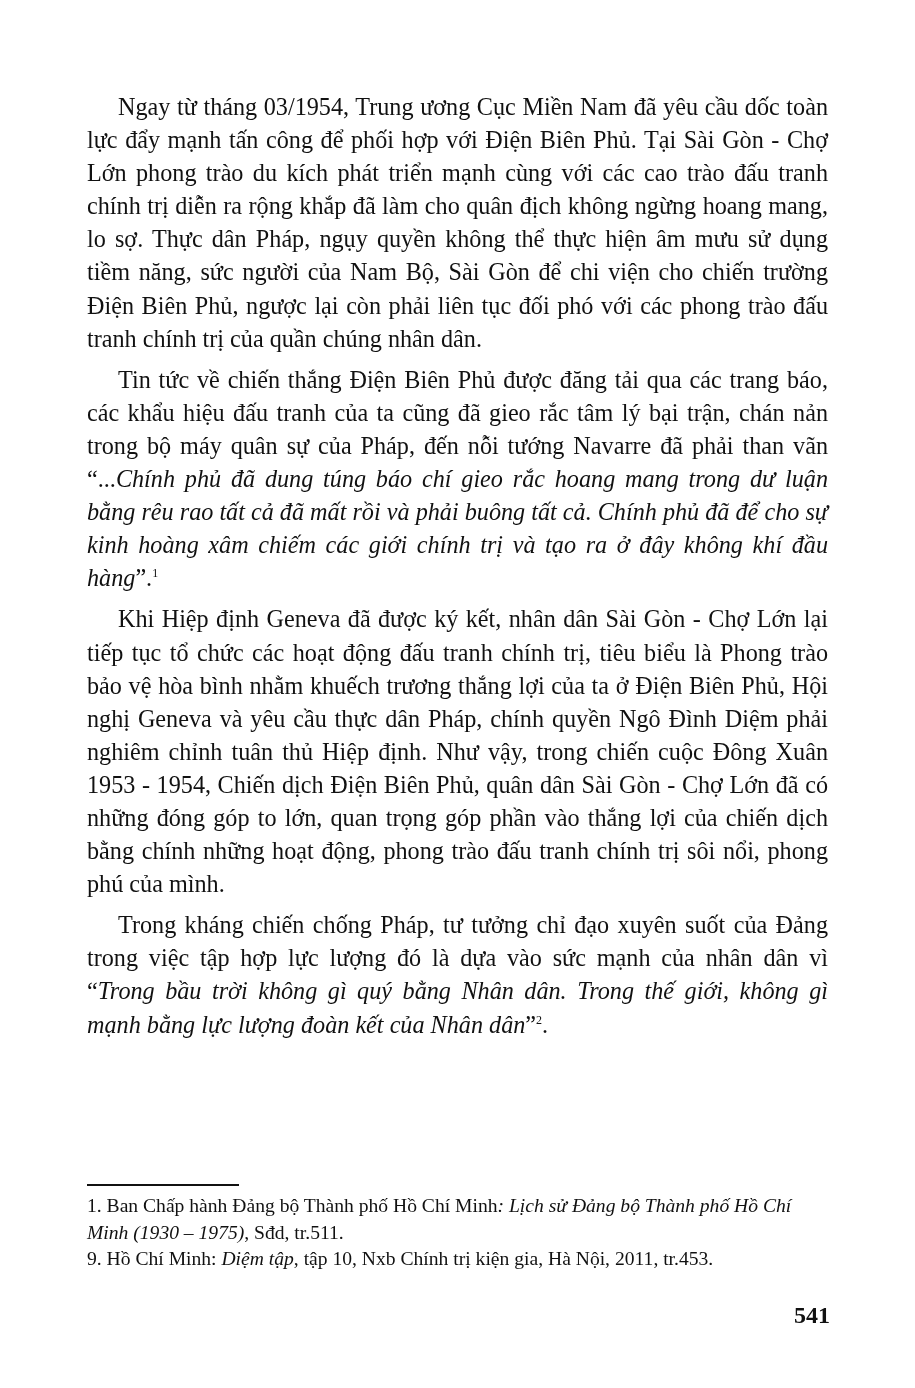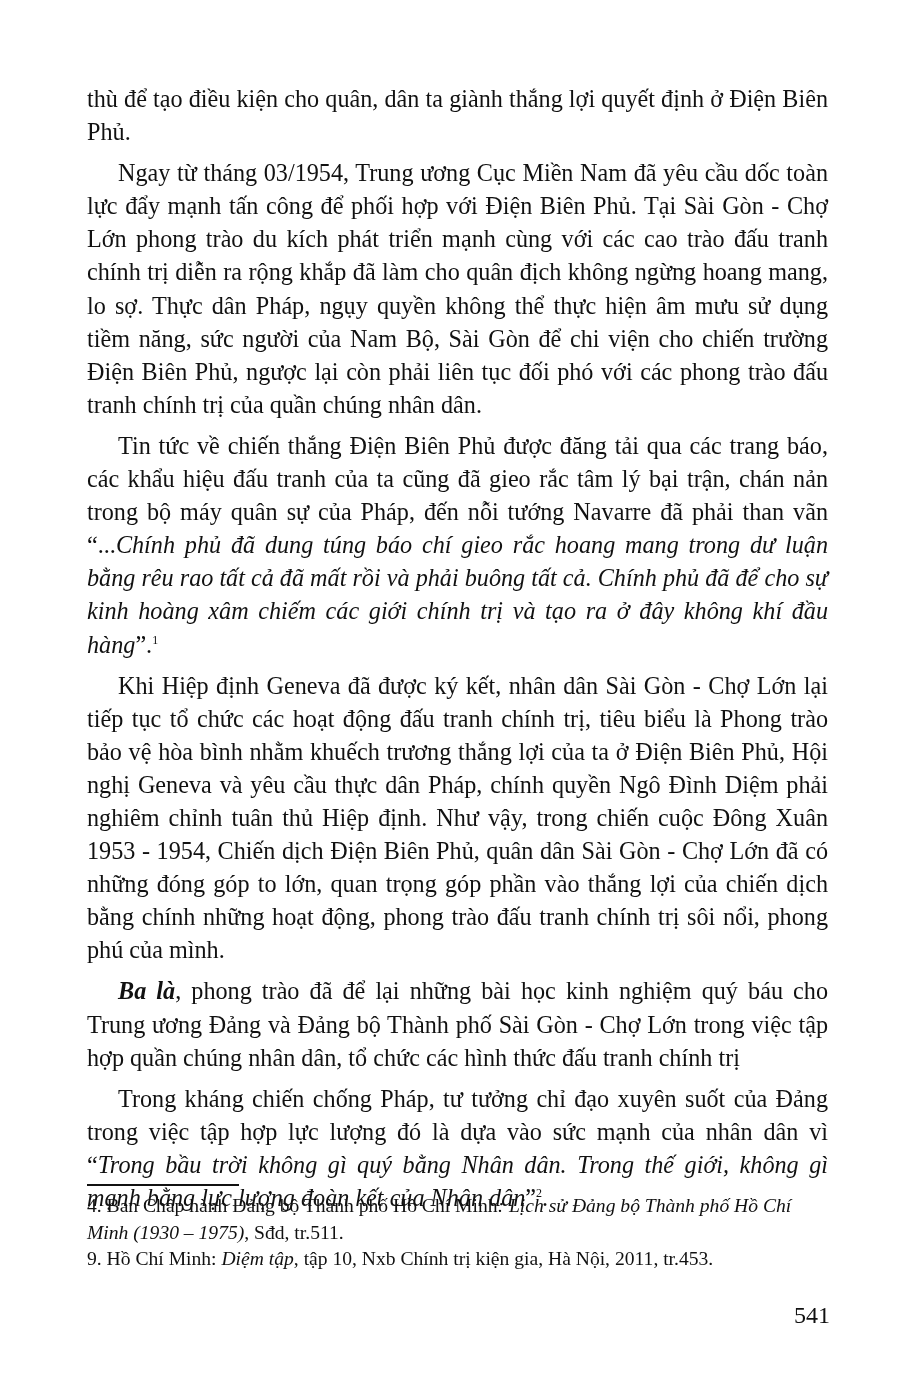--- a/index.html
+++ b/index.html
@@ -16,35 +16,33 @@
   sup { font-size: 12px; line-height: 0; vertical-align: 9px; }
   .rule { position: absolute; left: 87px; top: 1184px; width: 152px; border-top: 2px solid #111; }
   .notes {
     position: absolute; left: 87px; top: 1193px; width: 745px;
     font-family: "Liberation Serif", serif; color: #111;
     font-size: 19.6px; line-height: 26.5px;
   }
   .notes .p { text-align: left; }
   .pagenum {
     position: absolute; left: 780px; top: 1302px; width: 50px; text-align: right;
-    font-family: "Liberation Serif", serif; font-weight: normal; font-size: 24px; color: #111;
+    font-family: "Liberation Serif", serif; font-weight: bold; font-size: 24px; color: #111;
   }
 </style>
 </head>
 <body>
 
 <div class="page">
-  <p class="p">thù để tạo điều kiện cho quân, dân ta giành thắng lợi quyết định ở Điện Biên Phủ.</p>
   <p class="p indent">Ngay từ tháng 03/1954, Trung ương Cục Miền Nam đã yêu cầu dốc toàn lực đẩy mạnh tấn công để phối hợp với Điện Biên Phủ. Tại Sài Gòn - Chợ Lớn phong trào du kích phát triển mạnh cùng với các cao trào đấu tranh chính trị diễn ra rộng khắp đã làm cho quân địch không ngừng hoang mang, lo sợ. Thực dân Pháp, ngụy quyền không thể thực hiện âm mưu sử dụng tiềm năng, sức người của Nam Bộ, Sài Gòn để chi viện cho chiến trường Điện Biên Phủ, ngược lại còn phải liên tục đối phó với các phong trào đấu tranh chính trị của quần chúng nhân dân.</p>
   <p class="p indent"><span>Tin tức về chiến thắng Điện Biên Phủ được đăng tải qua các trang báo, các khẩu hiệu đấu tranh của ta cũng đã gieo rắc tâm lý bại trận, chán nản trong bộ máy quân sự của Pháp, đến nỗi tướng Navarre đã phải than vãn “...</span><span class="it">Chính phủ đã dung túng báo chí gieo rắc hoang mang trong dư luận bằng rêu rao tất cả đã mất rồi và phải buông tất cả. Chính phủ đã để cho sự kinh hoàng xâm chiếm các giới chính trị và tạo ra ở đây không khí đầu hàng</span><span>”.</span><sup>1</sup></p>
   <p class="p indent">Khi Hiệp định Geneva đã được ký kết, nhân dân Sài Gòn - Chợ Lớn lại tiếp tục tổ chức các hoạt động đấu tranh chính trị, tiêu biểu là Phong trào bảo vệ hòa bình nhằm khuếch trương thắng lợi của ta ở Điện Biên Phủ, Hội nghị Geneva và yêu cầu thực dân Pháp, chính quyền Ngô Đình Diệm phải nghiêm chỉnh tuân thủ Hiệp định. Như vậy, trong chiến cuộc Đông Xuân 1953 - 1954, Chiến dịch Điện Biên Phủ, quân dân Sài Gòn - Chợ Lớn đã có những đóng góp to lớn, quan trọng góp phần vào thắng lợi của chiến dịch bằng chính những hoạt động, phong trào đấu tranh chính trị sôi nổi, phong phú của mình.</p>
-  <p class="p indent"><span class="bi">Ba là</span><span>, phong trào đã để lại những bài học kinh nghiệm quý báu cho Trung ương Đảng và Đảng bộ Thành phố Sài Gòn - Chợ Lớn trong việc tập hợp quần chúng nhân dân, tổ chức các hình thức đấu tranh chính trị</span></p>
   <p class="p indent"><span>Trong kháng chiến chống Pháp, tư tưởng chỉ đạo xuyên suốt của Đảng trong việc tập hợp lực lượng đó là dựa vào sức mạnh của nhân dân vì “</span><span class="it">Trong bầu trời không gì quý bằng Nhân dân. Trong thế giới, không gì mạnh bằng lực lượng đoàn kết của Nhân dân</span><span>”</span><sup>2</sup><span>.</span></p>
 </div>
 
 <div class="rule"></div>
 
 <div class="notes">
-  <p class="p"><span>4. Ban Chấp hành Đảng bộ Thành phố Hồ Chí Minh</span><span class="it">: Lịch sử Đảng bộ Thành phố Hồ Chí Minh (1930 – 1975)</span><span>, Sđd, tr.511.</span></p>
+  <p class="p"><span>1. Ban Chấp hành Đảng bộ Thành phố Hồ Chí Minh</span><span class="it">: Lịch sử Đảng bộ Thành phố Hồ Chí Minh (1930 – 1975)</span><span>, Sđd, tr.511.</span></p>
   <p class="p"><span>9. Hồ Chí Minh: </span><span class="it">Diệm tập</span><span>, tập 10, Nxb Chính trị kiện gia, Hà Nội, 2011, tr.453.</span></p>
 </div>
 
 <div class="pagenum">541</div>
 
 </body></html>

